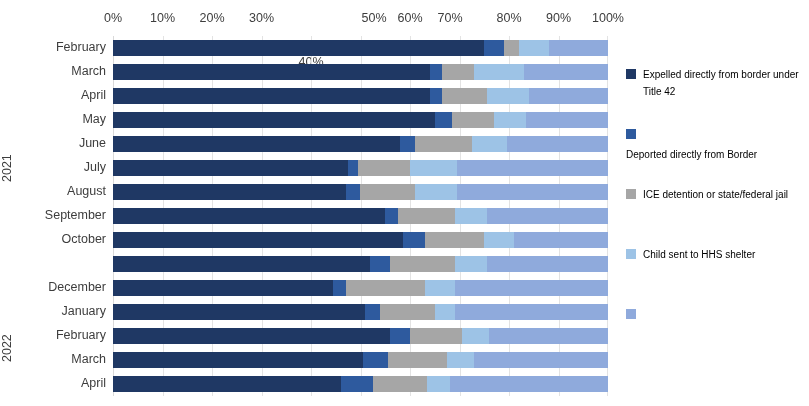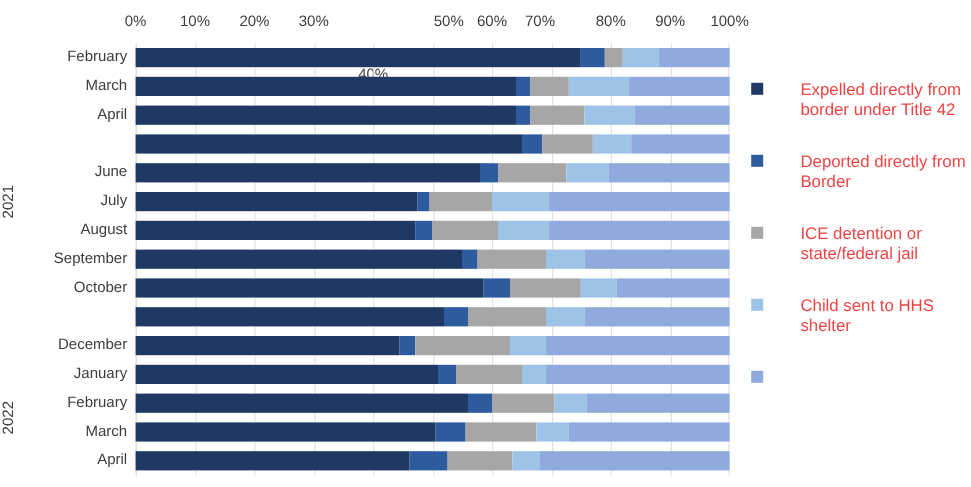--- a/index.html
+++ b/index.html
@@ -119,25 +119,24 @@
     align-items: flex-start;
     gap: 7px;
   }
   .legend-swatch {
     width: 10px;
     height: 10px;
     flex: 0 0 10px;
     margin-top: 3px;
   }
   .legend-text {
-    font-size: 14px;
+    font-size: 10px;
     line-height: 17px;
-    color: #ef4444;
+    color: #000000;
     max-width: 166px;
-    margin-left: 24px;
   }
 </style>
 </head>
 <body>
 
 <div id="chart-root">
 
   <div id="x-axis">
       <div class="x-tick" style="left: 0px;">0%</div>
       <div class="x-tick" style="left: 49.5px;">10%</div>
@@ -272,38 +271,39 @@
           <div class="seg" style="width: 22.275px; background: rgb(157, 195, 230);"></div>
           <div class="seg" style="width: 158.4px; background: rgb(143, 170, 220);"></div>
         </div>
       </div>
   </div>
 
   <div id="y-labels">
       <div class="y-label" style="top: 4px;">February</div>
       <div class="y-label" style="top: 28px;">March</div>
       <div class="y-label" style="top: 52px;">April</div>
+      <div class="y-label" style="top: 76px;">May</div>
       <div class="y-label" style="top: 100px;">June</div>
       <div class="y-label" style="top: 124px;">July</div>
       <div class="y-label" style="top: 148px;">August</div>
       <div class="y-label" style="top: 172px;">September</div>
       <div class="y-label" style="top: 196px;">October</div>
       <div class="y-label" style="top: 244px;">December</div>
       <div class="y-label" style="top: 268px;">January</div>
       <div class="y-label" style="top: 292px;">February</div>
       <div class="y-label" style="top: 316px;">March</div>
       <div class="y-label" style="top: 340px;">April</div>
     </div>
 
   <div id="legend">
       <div class="legend-item" style="top: 6px;">
         <span class="legend-swatch" style="background: rgb(31, 56, 100);"></span>
         <span class="legend-text">Expelled directly from border under Title 42</span>
       </div>
-      <div class="legend-item" style="top: 66px;">
+      <div class="legend-item" style="top: 66px; flex-direction: column;">
         <span class="legend-swatch" style="background: rgb(46, 90, 158);"></span>
         <span class="legend-text">Deported directly from Border</span>
       </div>
       <div class="legend-item" style="top: 126px;">
         <span class="legend-swatch" style="background: rgb(166, 166, 166);"></span>
         <span class="legend-text">ICE detention or state/federal jail</span>
       </div>
       <div class="legend-item" style="top: 186px;">
         <span class="legend-swatch" style="background: rgb(157, 195, 230);"></span>
         <span class="legend-text">Child sent to HHS shelter</span>

